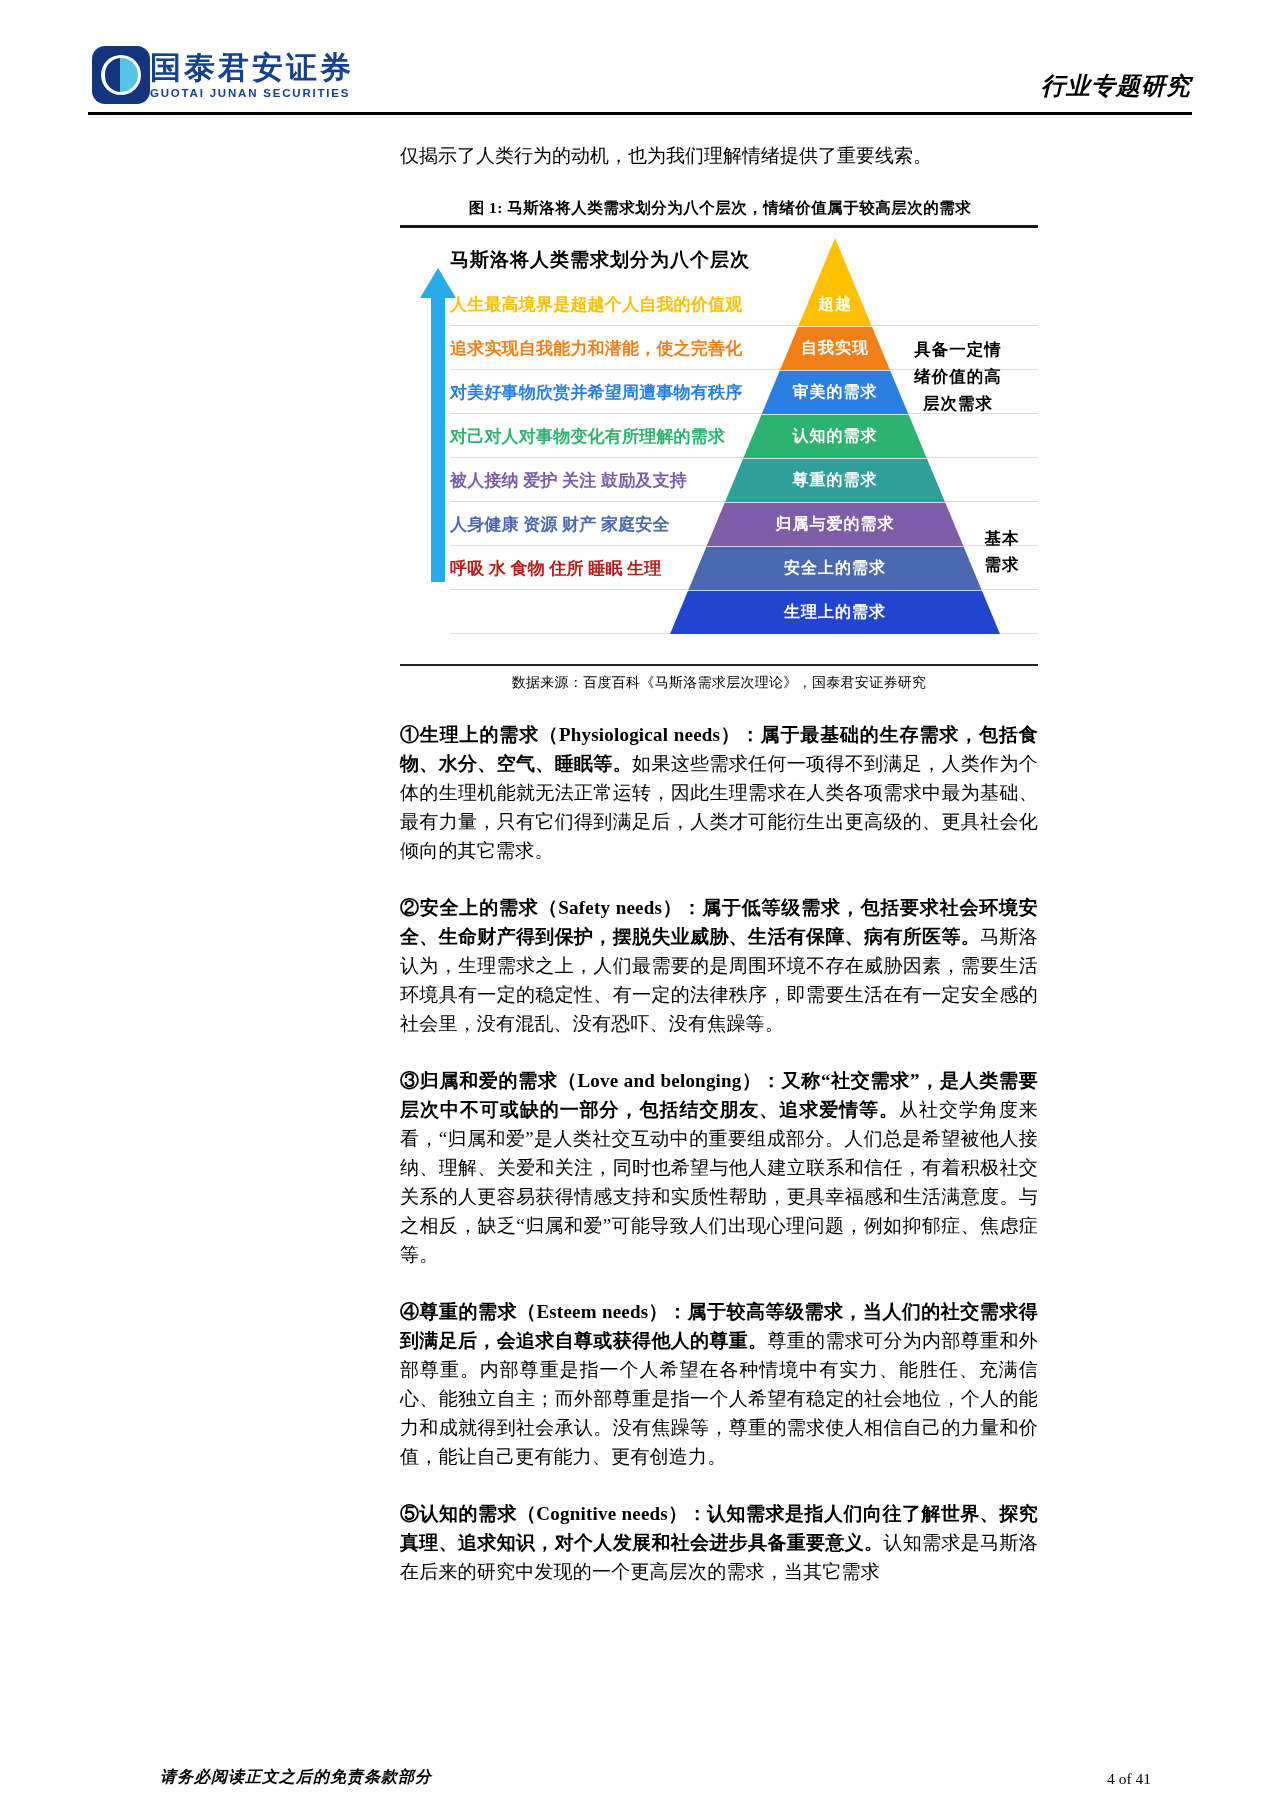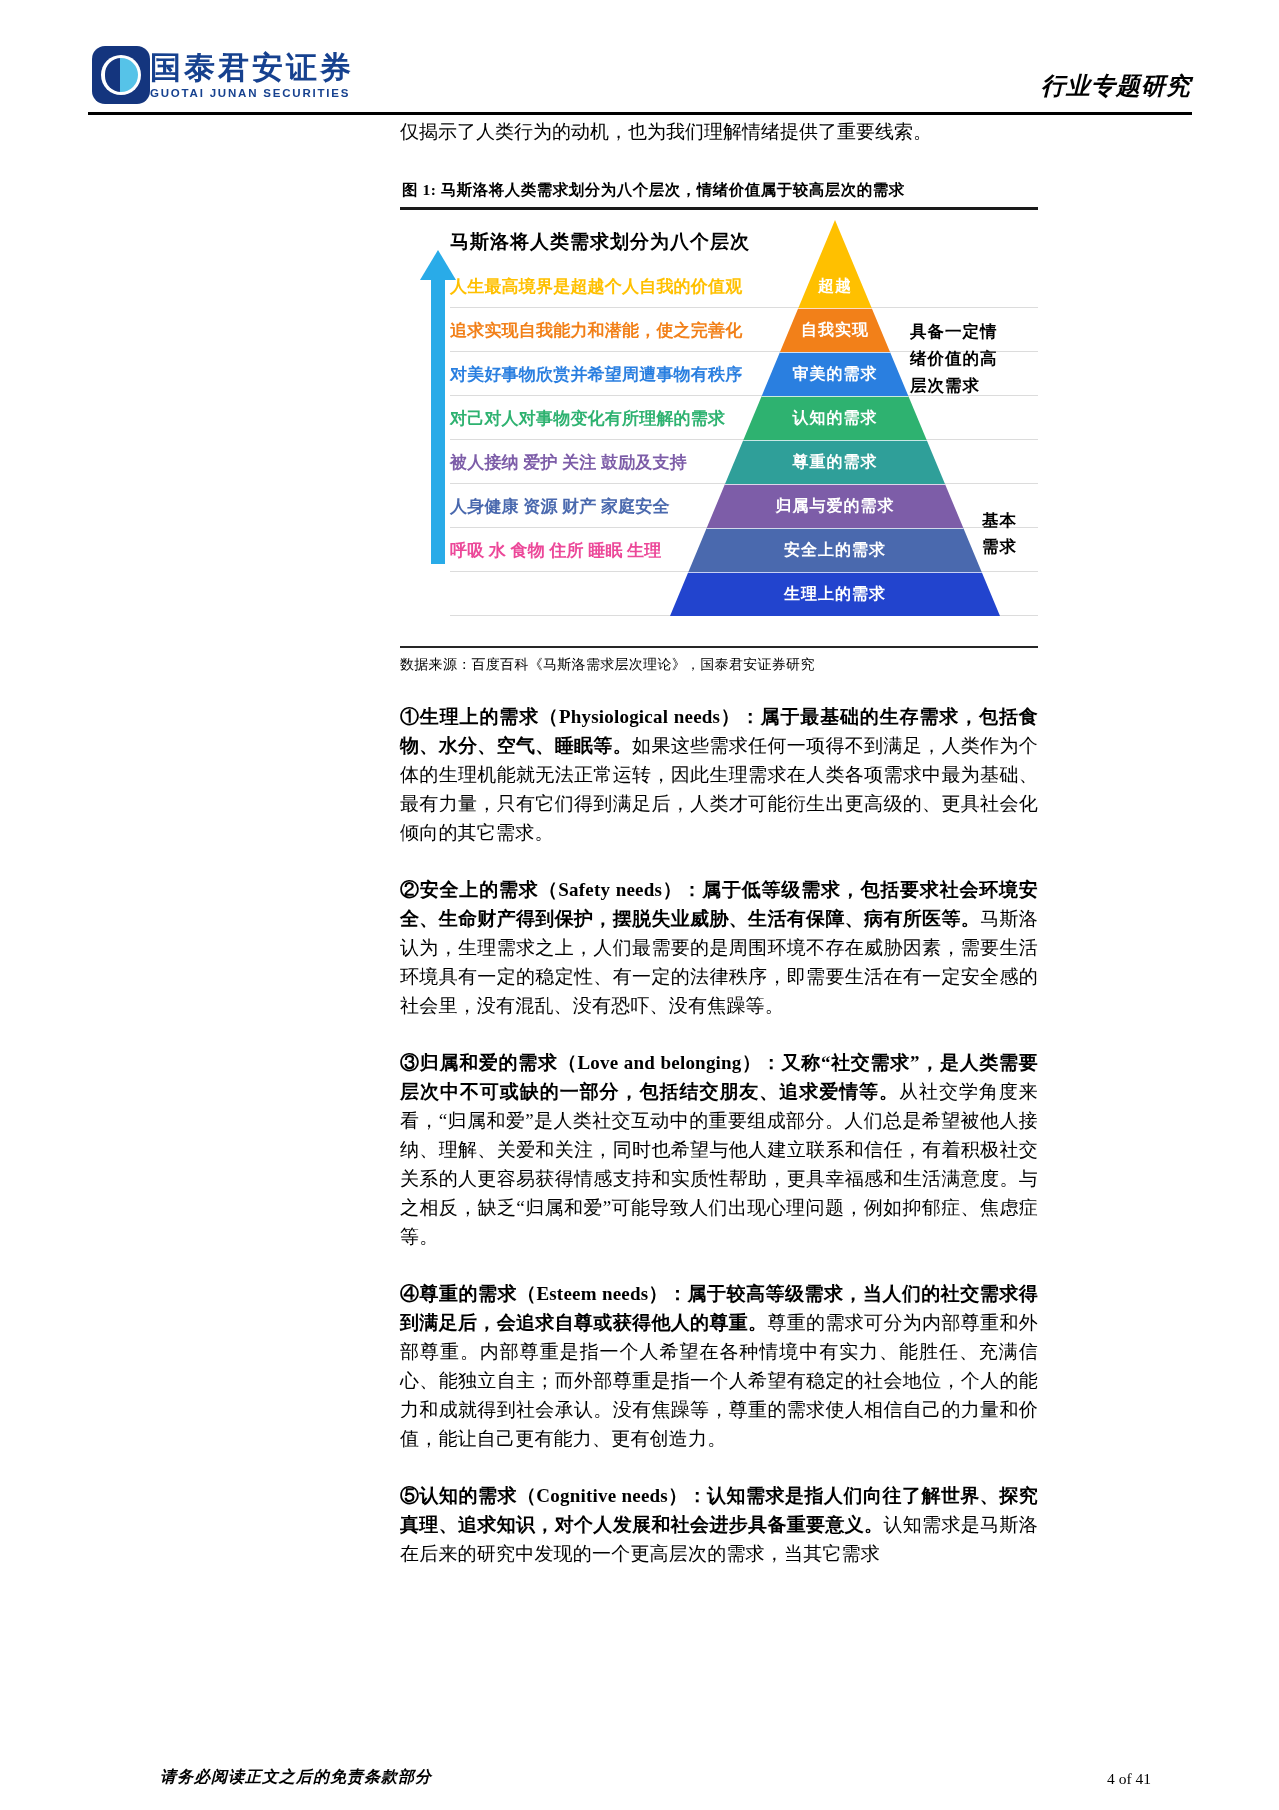--- a/index.html
+++ b/index.html
@@ -14,24 +14,24 @@
   .logo-circle::before { content:""; position:absolute; left:4px; top:3px; width:16px; height:34px; background:#14357E; border-radius:16px 0 0 16px; }
   .logo-circle::after { content:""; position:absolute; right:3px; top:3px; width:18px; height:34px; background:#56C3E8; border-radius:0 18px 18px 0; }
   .logo-text { font-family:"Liberation Sans","DejaVu Sans",sans-serif; color:#16418F; }
   .logo-cn { font-size:31px; font-weight:bold; letter-spacing:3px; line-height:34px; }
   .logo-en { font-size:11.5px; font-weight:bold; letter-spacing:1.8px; margin-top:2px; }
   .doc-type { font-size:24px; letter-spacing:1px; font-style:italic; font-weight:600; padding-bottom:2px; }
   .header-rule { margin:8px 87px 0 88px; border-top:3px solid #000; }
 
   
   .content { margin-left:400px; width:638px; }
-  .intro { margin-top:2px; font-size:19px; line-height:29px; }
+  .intro { margin-top:26px; font-size:19px; line-height:29px; }
 
   
-  .figure { margin-top:30px; }
+  .figure { margin-top:24px;text-align:center; }
   .fig-title { font-size:15.5px; font-weight:bold; letter-spacing:.5px; padding:4px 0 6px 2px; border-bottom:3px solid #1a1a1a; }
   .chart { position:relative; height:396px; margin-top:10px; }
 
   .up-arrow { position:absolute; left:20px; top:30px; width:36px; height:314px; }
   .up-arrow .head { width:0; height:0; margin:0 auto; border-left:18px solid transparent; border-right:18px solid transparent; border-bottom:30px solid #29ABE8; }
   .up-arrow .shaft { width:14px; height:284px; margin:0 auto; background:#29ABE8; }
 
   .grid-lines { position:absolute; left:50px; right:0; top:0; z-index:1; }
   .grid-lines .gl { height:44px; }
   .grid-lines .gl + .gl { border-bottom:1px solid #dcdcdc; }
@@ -44,21 +44,21 @@
   .slice-label { color:#fff; font-size:16px; font-weight:600; letter-spacing:1px; white-space:nowrap; }
   .s1 { background:#FFC000; } .s2 { background:#F28019; } .s3 { background:#2A7FE0; }
   .s4 { background:#2EB270; } .s5 { background:#2F9F99; } .s6 { background:#7D5DA8; }
   .s7 { background:#4A69AE; } .s8 { background:#2244CE; }
 
   .desc-col { position:absolute; left:50px; right:0; top:0; z-index:3; }
   .desc-row { height:44px; display:flex; align-items:center; }
   .chart-title { font-size:19px; font-weight:600; letter-spacing:1px; color:#000; }
   .desc { font-size:17px; font-weight:600; letter-spacing:.2px; white-space:nowrap; }
   .c1 { color:#FFC000; } .c2 { color:#F28019; } .c3 { color:#2A7FE0; } .c4 { color:#2EB270; }
-  .c5 { color:#2F9F99; } .c6 { color:#7D5DA8; } .c7 { color:#4A69AE; } .c8 { color:#ec4899; }
+  .c5 { color:#2F9F99; } .c6 { color:#7D5DA8; } .c7 { color:#4A69AE; } .c8 { color:#b91c1c; }
 
   .ann-high { position:absolute; left:510px; top:98px; width:96px; z-index:3;
               font-size:16.5px; font-weight:600; line-height:27px; letter-spacing:1px; }
   .ann-basic { position:absolute; left:582px; top:288px; width:40px; z-index:3;
                font-size:16.5px; font-weight:700; line-height:26px; letter-spacing:1px; }
 
   .fig-bottom-rule { margin-top:30px; border-top:2px solid #262626; }
   .fig-source { font-size:14px; margin-top:8px; letter-spacing:.3px; }
 
   

